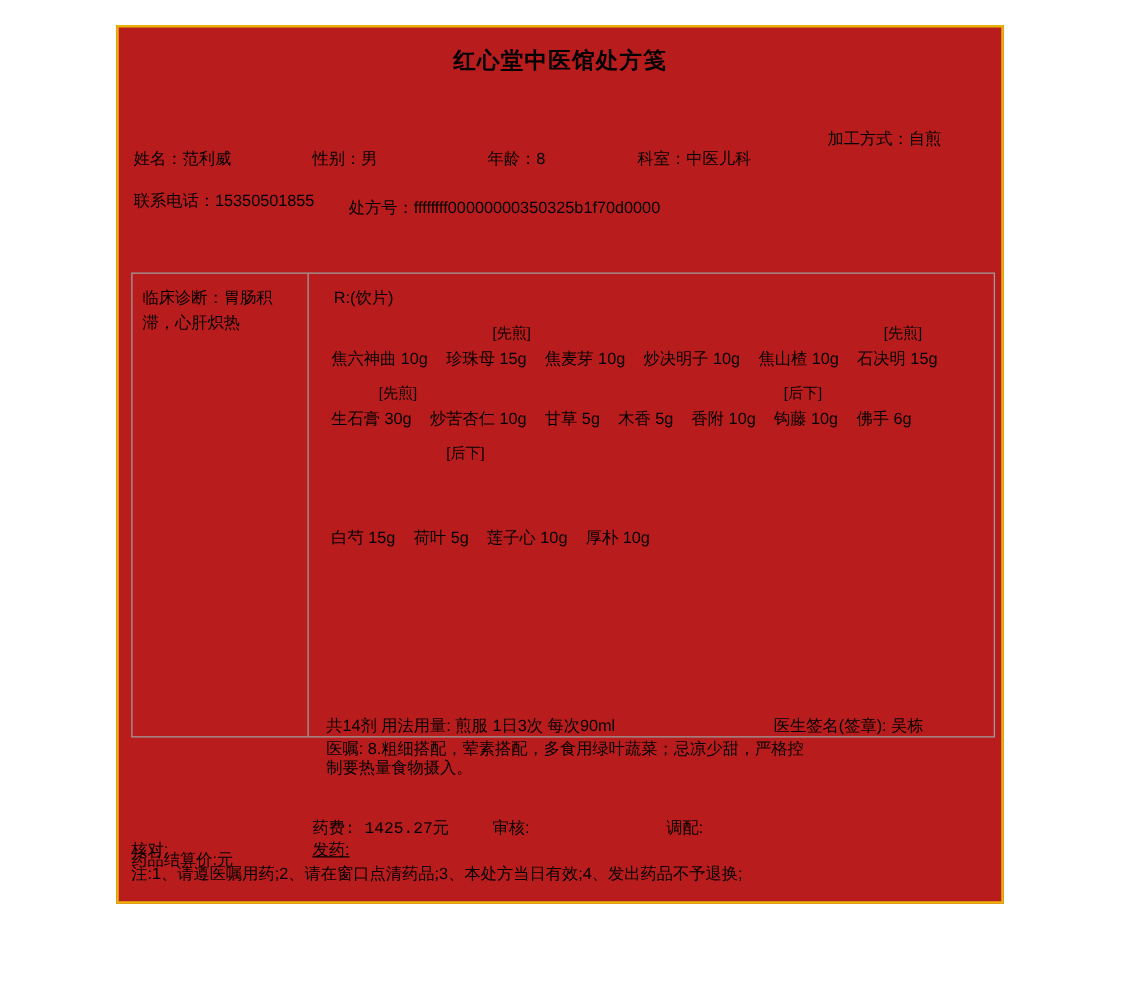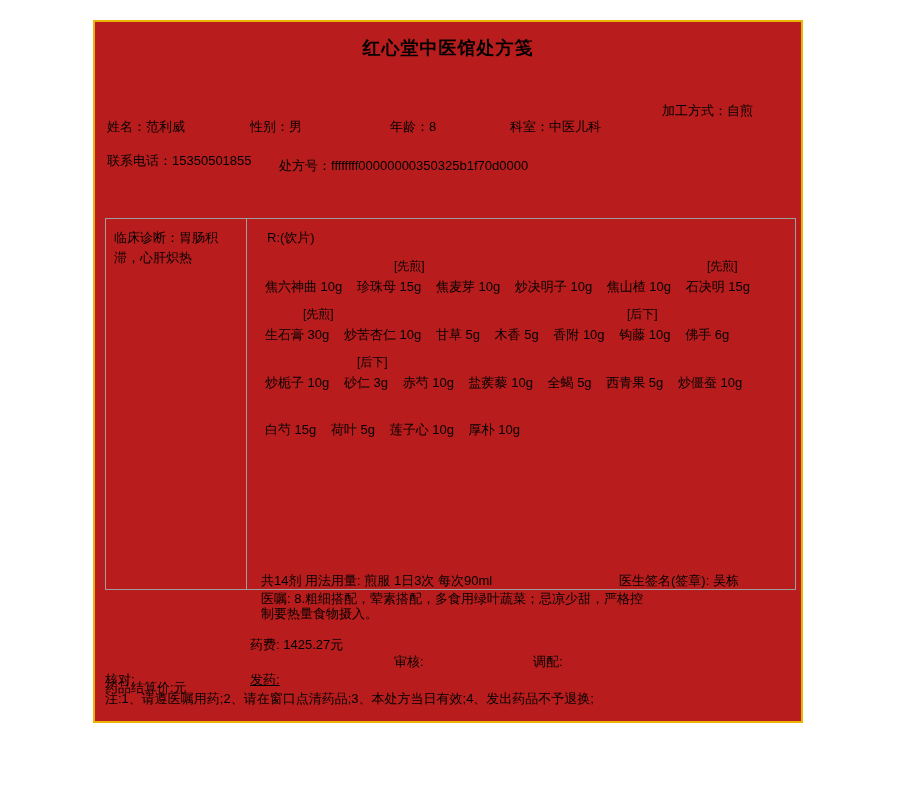--- a/index.html
+++ b/index.html
@@ -116,47 +116,38 @@
         <span class="med">炒苦杏仁 10g</span>
         <span class="med">甘草 5g</span>
         <span class="med">木香 5g</span>
         <span class="med">香附 10g</span>
         <span class="med">钩藤 10g</span>
         <span class="med">佛手 6g</span>
       </div>
 
       <div class="abs tag" style="left:98px; top:135px;">[后下]</div>
 
-      <div class="abs med-row" style="left:6px; top:155px;">
-        <span class="med">炒栀子 10g</span>
-        <span class="med">砂仁 3g</span>
-        <span class="med">赤芍 10g</span>
-        <span class="med">盐蒺藜 10g</span>
-        <span class="med">全蝎 5g</span>
-        <span class="med">西青果 5g</span>
-        <span class="med">炒僵蚕 10g</span>
-      </div>
 
       <div class="abs med-row" style="left:6px; top:202px;">
         <span class="med">白芍 15g</span>
         <span class="med">荷叶 5g</span>
         <span class="med">莲子心 10g</span>
         <span class="med">厚朴 10g</span>
       </div>
 
       <div class="abs" style="left:2px; top:353px;">共14剂 用法用量: 煎服 1日3次 每次90ml</div>
       <div class="abs" style="left:360px; top:353px;">医生签名(签章): 吴栋</div>
 
       <div class="advice">医嘱: 8.粗细搭配，荤素搭配，多食用绿叶蔬菜；忌凉少甜，严格控制要热量食物摄入。</div>
 
     </div>
   </div>
 
   <div class="abs footer" style="left:10px; top:657px;">药品结算价:元</div>
-  <div class="abs footer" style="left:155px; top:614px;">药费: 1425.27元</div>
+  <div class="abs footer" style="left:155px; top:631px;font-family:Liberation Mono, monospace;">药费: 1425.27元</div>
   <div class="abs footer" style="left:299px; top:631px;">审核:</div>
   <div class="abs footer" style="left:438px; top:631px;">调配:</div>
 
   <div class="abs footer" style="left:10px; top:649px;">核对:</div>
   <div class="abs footer" style="left:155px; top:649px;text-decoration:underline;">发药:</div>
 
   <div class="abs footer" style="left:10px; top:668px;">注:1、请遵医嘱用药;2、请在窗口点清药品;3、本处方当日有效;4、发出药品不予退换;</div>
 
 </div>
 

